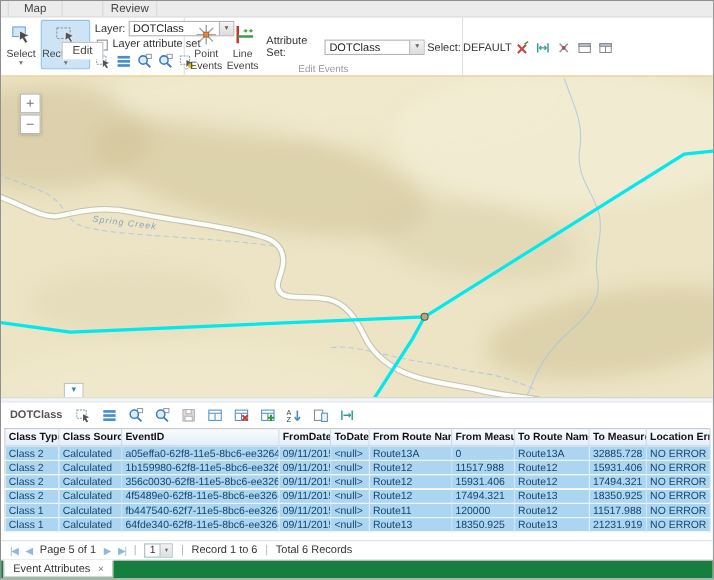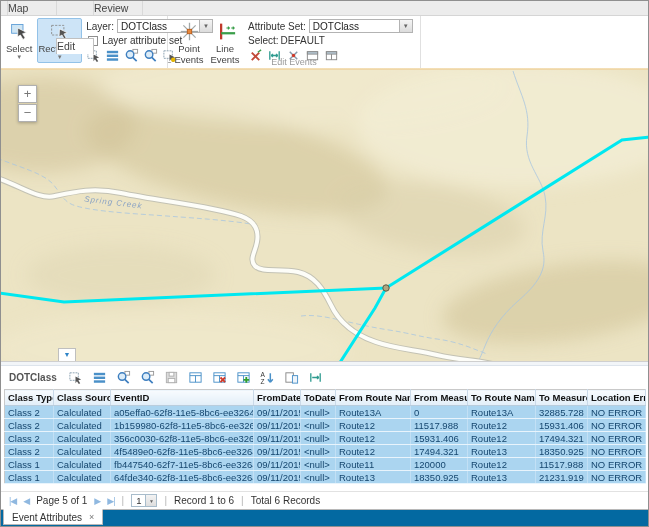--- a/index.html
+++ b/index.html
@@ -1,21 +1,21 @@
 <!DOCTYPE html>
 <html><head>
 <meta charset="utf-8">
 <style>
   * { margin:0; padding:0; box-sizing:border-box; }
   body { font-family:"Liberation Sans", sans-serif; background:#fff; }
   #app { width:649px; height:527px; position:relative; border:1px solid #8f8f8f; background:#fff; overflow:hidden; }
 
   
   .tabbar { height:15px; background:#ececec; border-bottom:1px solid #d5d5d5; display:flex; padding-left:7px; }
-  .rtab { font-size:10.5px; color:#444; padding:1px 0 0; width:50px; border-right:1px solid #d9d9d9; border-left:1px solid #d9d9d9; margin-left:-1px; cursor:default; }
+  .rtab { font-size:10.5px; color:#444; padding:1px 0 0; width:50px; text-align:center; border-right:1px solid #d9d9d9; border-left:1px solid #d9d9d9; margin-left:-1px; cursor:default; }
   .rtab.active { background:#fff; border:1px solid #c0c0c0; border-bottom:none; height:16px; position:relative; z-index:2; width:38px;margin-top:37px; }
 
   
   .ribbon { height:52px; background:#fff; display:flex; position:relative; }
   .rgroup { position:relative; height:100%; border-right:1px solid #e0e0e0; }
   .rgroup-label { position:absolute; bottom:1px; left:0; right:0; text-align:center; font-size:9px; color:#9a9a9a; }
   .bigbtn { display:flex; flex-direction:column; align-items:center; width:38px; padding-top:2px; font-size:9.5px; color:#444; text-align:center; line-height:1.1; cursor:pointer; border:1px solid transparent; border-radius:2px; }
   .bigbtn svg { width:21px; height:21px; }
   .bigbtn.active { background:#cde4f7; border-color:#93c2e8; }
   .caret { font-size:6px; color:#777; line-height:5px; }
@@ -52,21 +52,21 @@
 
   
   .pager { height:18px; display:flex; align-items:center; gap:7px; font-size:10px; color:#333; padding-left:8px; background:#fff; border-top:1px solid #e2e2e2; }
   .pgico { color:#8fb8e0; font-size:9px; cursor:pointer; letter-spacing:-1px; }
   .sep { color:#b5b5b5; }
   .pagebox { display:flex; align-items:center; border:1px solid #a8bccb; height:13px; font-size:9.5px; }
   .pagebox .pv { padding:0 4px; }
   .pagebox .pd { width:11px; height:100%; background:linear-gradient(#f3f3f3,#dedede); border-left:1px solid #a8bccb; font-size:5px; color:#666; display:flex; align-items:center; justify-content:center; }
 
   
-  .btabs { height:17px; background:#0369a1; border-top:1px solid #b8b8b8; display:flex; padding-left:2px; }
+  .btabs { height:17px; background:#15803d; border-top:1px solid #b8b8b8; display:flex; padding-left:2px; }
   .btab { background:#fff; border:1px solid #b8b8b8; border-top:1px solid #fff; margin-top:-1px; height:16px; display:flex; align-items:center; gap:7px; padding:0 8px; font-size:10px; color:#333; cursor:pointer; }
   .btab .x { color:#777; font-size:9px; cursor:pointer; }
 </style>
 </head>
 <body>
 
 <div id="app">
 
   <div class="tabbar">
     <div class="rtab">Map</div>
@@ -170,21 +170,21 @@
         <div class="bigbtn" style="width:34px;">
           <span>
             <svg viewBox="0 0 24 24">
                 <line x1="7" y1="3" x2="7" y2="21" stroke="#c0392b" stroke-width="2.6"></line>
                 <line x1="7" y1="14" x2="23" y2="14" stroke="#3a9e4a" stroke-width="2.6"></line>
                 <path d="M13 8 h3 M14.8 6.5 l1.6 1.5 -1.6 1.5 M18.5 8 h3 M20.3 6.5 l1.6 1.5 -1.6 1.5" stroke="#3a9e4a" stroke-width="1.3" fill="none"></path>
               </svg>
           </span>
           <span>Line Events</span>
         </div>
-        <div style="display:flex; flex-direction:column; gap:2px; padding-top:1px; padding-left:4px;">
+        <div style="display:flex; flex-direction:row; gap:2px; padding-top:1px; padding-left:4px;">
           <div class="fieldrow" style="gap:3px;">
             <span>Attribute Set:</span>
             <div class="ddl" style="width:104px;">
               <span class="val">DOTClass</span>
               <span class="ddbtn">▼</span>
             </div>
           </div>
           <div class="fieldrow" style="gap:2px;">
             <span>Select:</span>
             <span>DEFAULT</span>

